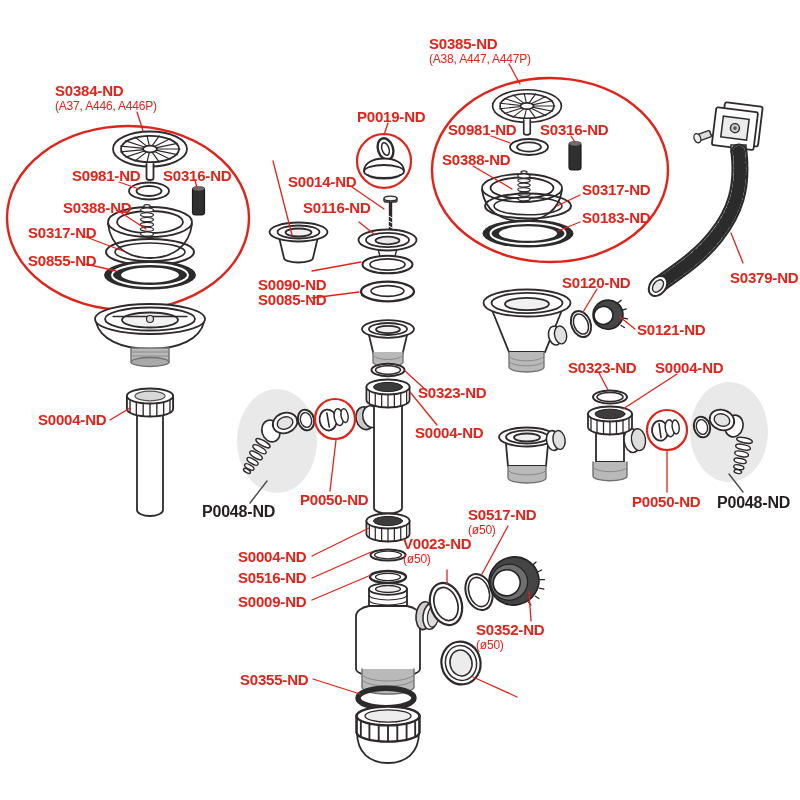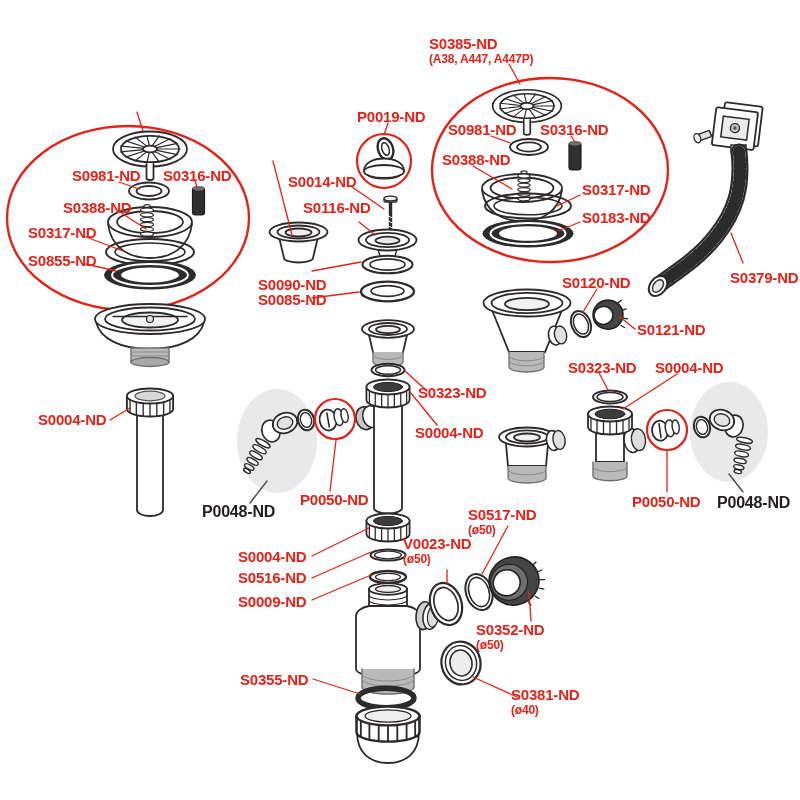--- a/index.html
+++ b/index.html
@@ -1,21 +1,21 @@
 <!DOCTYPE html>
 <html><head>
 <meta charset="utf-8">
 <style>
   html,body{margin:0;padding:0;background:#fff;}
   .stage{position:relative;width:800px;height:800px;background:#fff;overflow:hidden;
          font-family:"Liberation Sans",sans-serif;}
   .stage svg{position:absolute;left:0;top:0;}
   .lbl{position:absolute;color:#e2231a;font-weight:700;font-size:15px;line-height:1.12;
        white-space:nowrap;letter-spacing:-0.2px;}
-  .lbl .sub{display:block;font-size:12px;font-weight:700;}
+  .lbl .sub{display:block;font-size:12px;font-weight:400;}
   .lbl.center{white-space:normal;}
   .lbl.black{color:#231f20;font-size:16px;}
 </style>
 </head>
 <body>
 
 <div class="stage">
 
 <svg width="800" height="800" viewBox="0 0 800 800">
   <defs>
@@ -436,20 +436,21 @@
       <line x1="517" y1="697" x2="473" y2="677"></line>
       <line x1="313" y1="679" x2="360" y2="694"></line>
     </g>
     <g stroke="#4a4a4a" stroke-width="1.4">
       <line x1="250" y1="503" x2="267" y2="481"></line>
       <line x1="743" y1="492" x2="729" y2="474"></line>
     </g>
   </g>
 </svg>
 
+<div class="lbl center" style="left:55px;top:83px;width:170px"><span>S0384-ND</span><span class="sub">(A37, A446, A446P)</span></div>
 <div class="lbl" style="left:72px;top:168px"><span>S0981-ND</span></div>
 <div class="lbl" style="left:163px;top:168px"><span>S0316-ND</span></div>
 <div class="lbl" style="left:63px;top:200px"><span>S0388-ND</span></div>
 <div class="lbl" style="left:28px;top:225px"><span>S0317-ND</span></div>
 <div class="lbl" style="left:28px;top:253px"><span>S0855-ND</span></div>
 <div class="lbl" style="left:38px;top:412px"><span>S0004-ND</span></div>
 <div class="lbl" style="left:357px;top:109px"><span>P0019-ND</span></div>
 <div class="lbl" style="left:288px;top:174px"><span>S0014-ND</span></div>
 <div class="lbl" style="left:303px;top:200px"><span>S0116-ND</span></div>
 <div class="lbl" style="left:258px;top:277px"><span>S0090-ND</span></div>
@@ -470,16 +471,15 @@
 <div class="lbl" style="left:300px;top:492px"><span>P0050-ND</span></div>
 <div class="lbl black" style="left:202px;top:503px"><span>P0048-ND</span></div>
 <div class="lbl" style="left:632px;top:494px"><span>P0050-ND</span></div>
 <div class="lbl black" style="left:717px;top:494px"><span>P0048-ND</span></div>
 <div class="lbl" style="left:238px;top:549px"><span>S0004-ND</span></div>
 <div class="lbl" style="left:238px;top:570px"><span>S0516-ND</span></div>
 <div class="lbl" style="left:238px;top:594px"><span>S0009-ND</span></div>
 <div class="lbl center" style="left:403px;top:536px;width:90px"><span>V0023-ND</span><span class="sub">(ø50)</span></div>
 <div class="lbl center" style="left:468px;top:507px;width:90px"><span>S0517-ND</span><span class="sub">(ø50)</span></div>
 <div class="lbl center" style="left:476px;top:622px;width:90px"><span>S0352-ND</span><span class="sub">(ø50)</span></div>
-<div class="lbl center" style="left:511px;top:687px;width:90px"><span>S0381-ND</span><span class="sub">(ø40)</span></div>
 <div class="lbl" style="left:240px;top:672px"><span>S0355-ND</span></div>
 
 </div>
 
 </body></html>

